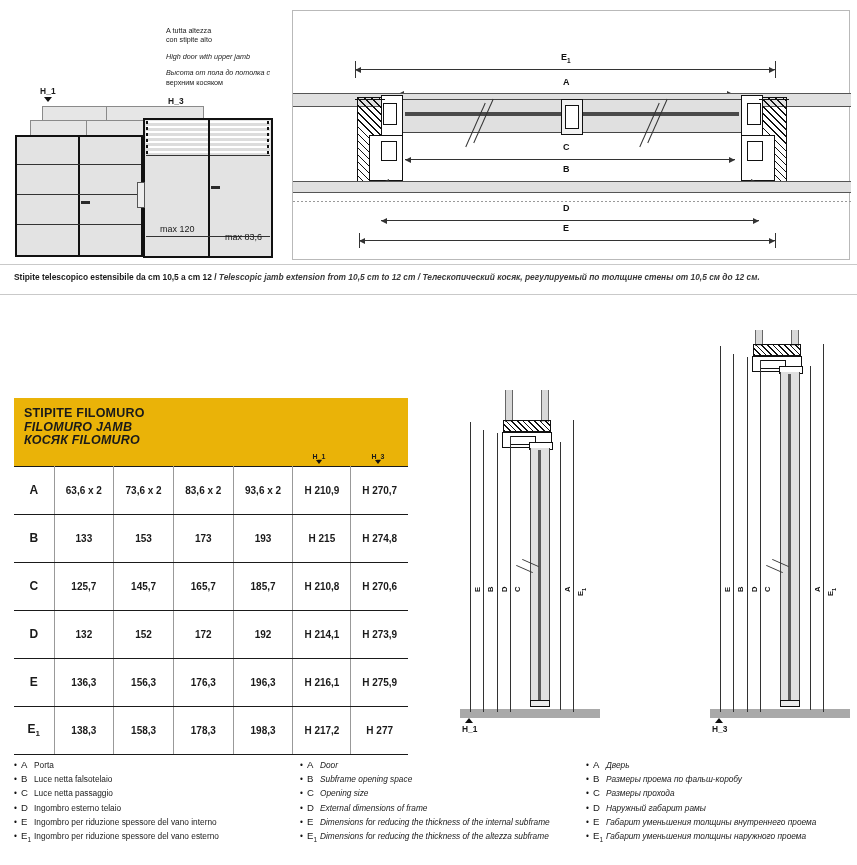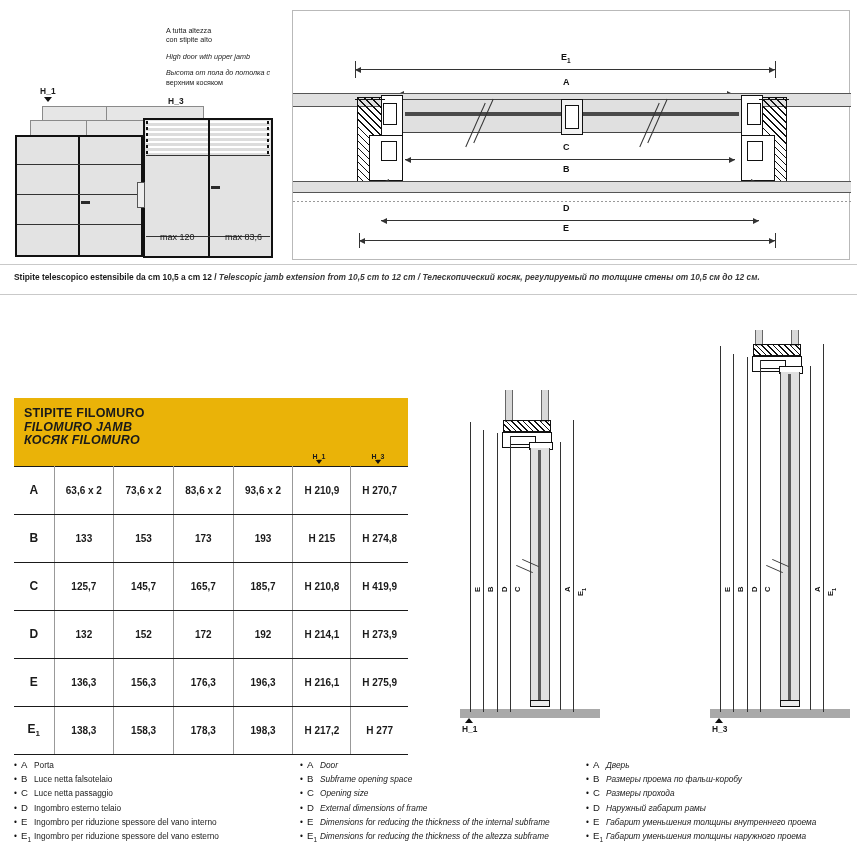--- a/index.html
+++ b/index.html
@@ -182,21 +182,21 @@
       <div class="abs dashEdge" style="left:124px; top:3px; width:2px; height:34px;"></div>
       <div class="abs dashEdge" style="left:65px; top:3px; width:2px; height:34px;"></div>
       <div class="abs" style="left:3px; top:37px; width:124px; height:1px; background:#333;"></div>
 
       <div class="abs" style="left:65px; top:0; width:2.4px; height:140px; background:#111;"></div>
       <div class="handle abs" style="left:68px; top:68px;"></div>
 
       <div class="abs" style="left:3px; top:118px; width:124px; height:1px; background:#333;"></div>
     </div>
 
-    <div class="abs maxlbl" style="left:160px; top:232px;">max 120</div>
+    <div class="abs maxlbl" style="left:160px; top:224px;">max 120</div>
     <div class="abs maxlbl" style="left:225px; top:232px;">max 83,6</div>
 
     <div class="abs" style="left:137px; top:182px; width:8px; height:26px; border:1px solid #555; background:#eee;"></div>
   </div>
 
   <div class="abs" id="plan">
 
     <div class="dimLbl" style="left:268px; top:41px;">
       <span>E</span><sub>1</sub>
     </div>
@@ -383,21 +383,21 @@
           <td class="dc">H 274,8</td>
         </tr>
 
         <tr>
           <td class="rl">C</td>
           <td class="dc">125,7</td>
           <td class="dc">145,7</td>
           <td class="dc">165,7</td>
           <td class="dc">185,7</td>
           <td class="dc">H 210,8</td>
-          <td class="dc">H 419,9</td>
+          <td class="dc">H 270,6</td>
         </tr>
 
         <tr>
           <td class="rl">D</td>
           <td class="dc">132</td>
           <td class="dc">152</td>
           <td class="dc">172</td>
           <td class="dc">192</td>
           <td class="dc">H 214,1</td>
           <td class="dc">H 273,9</td>

